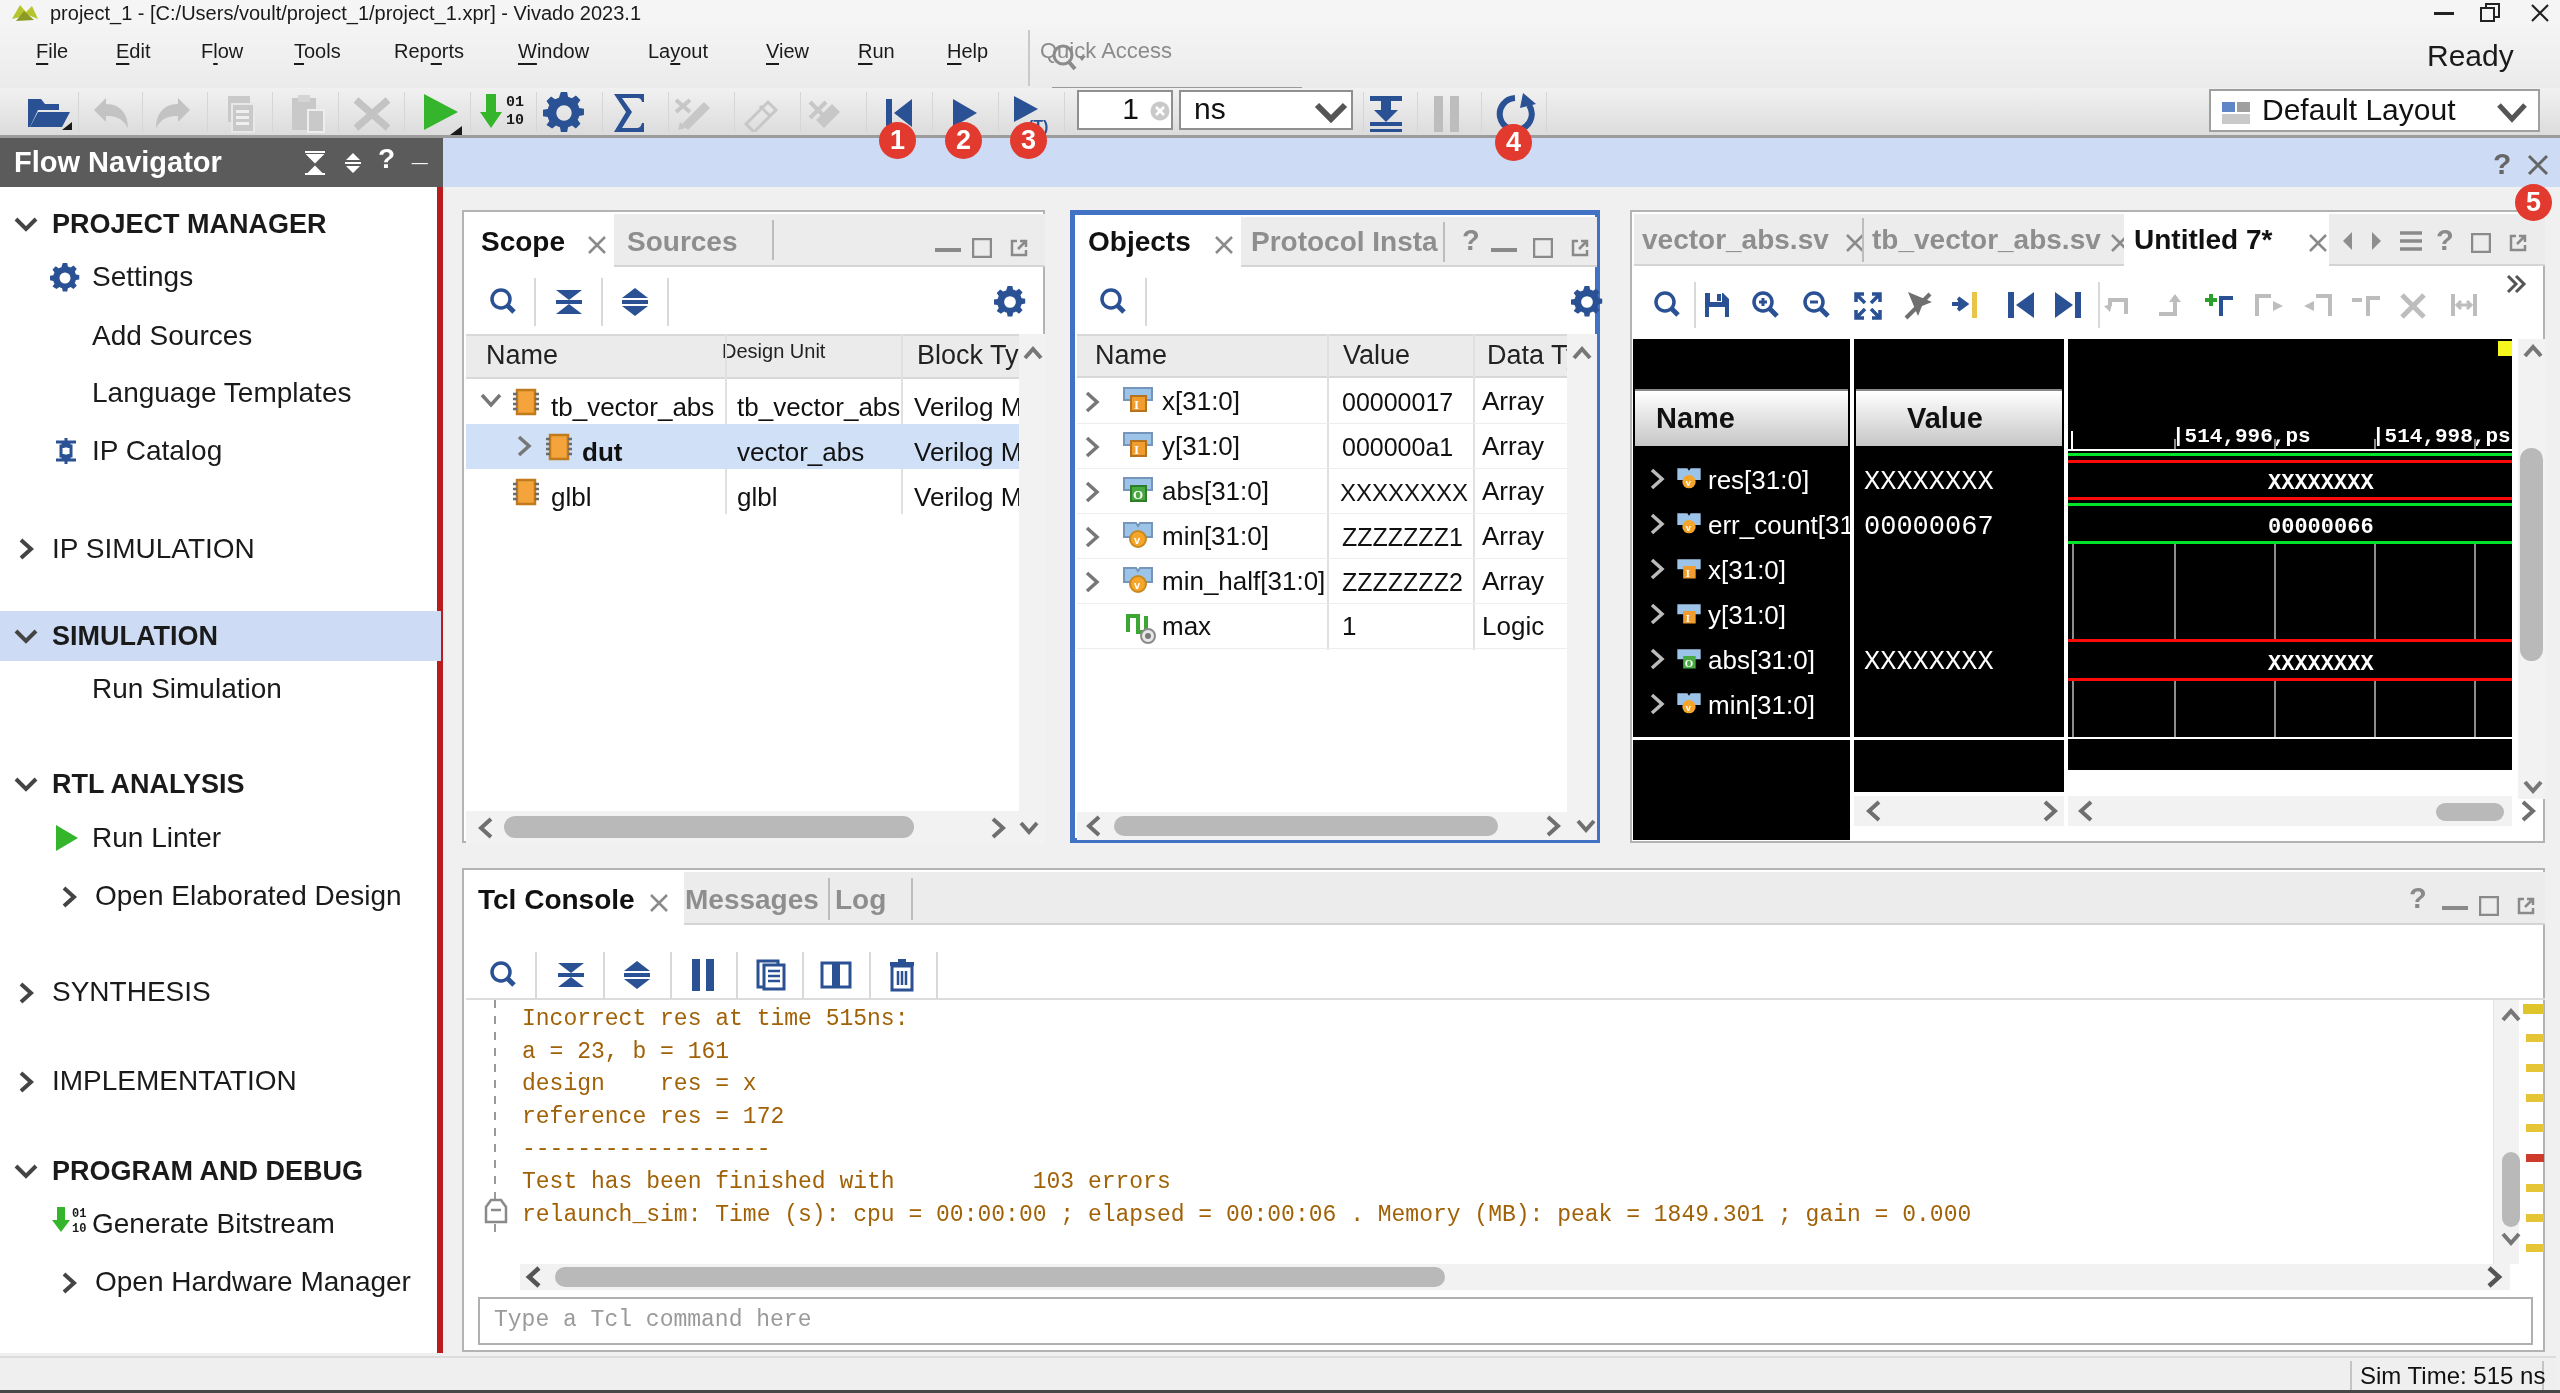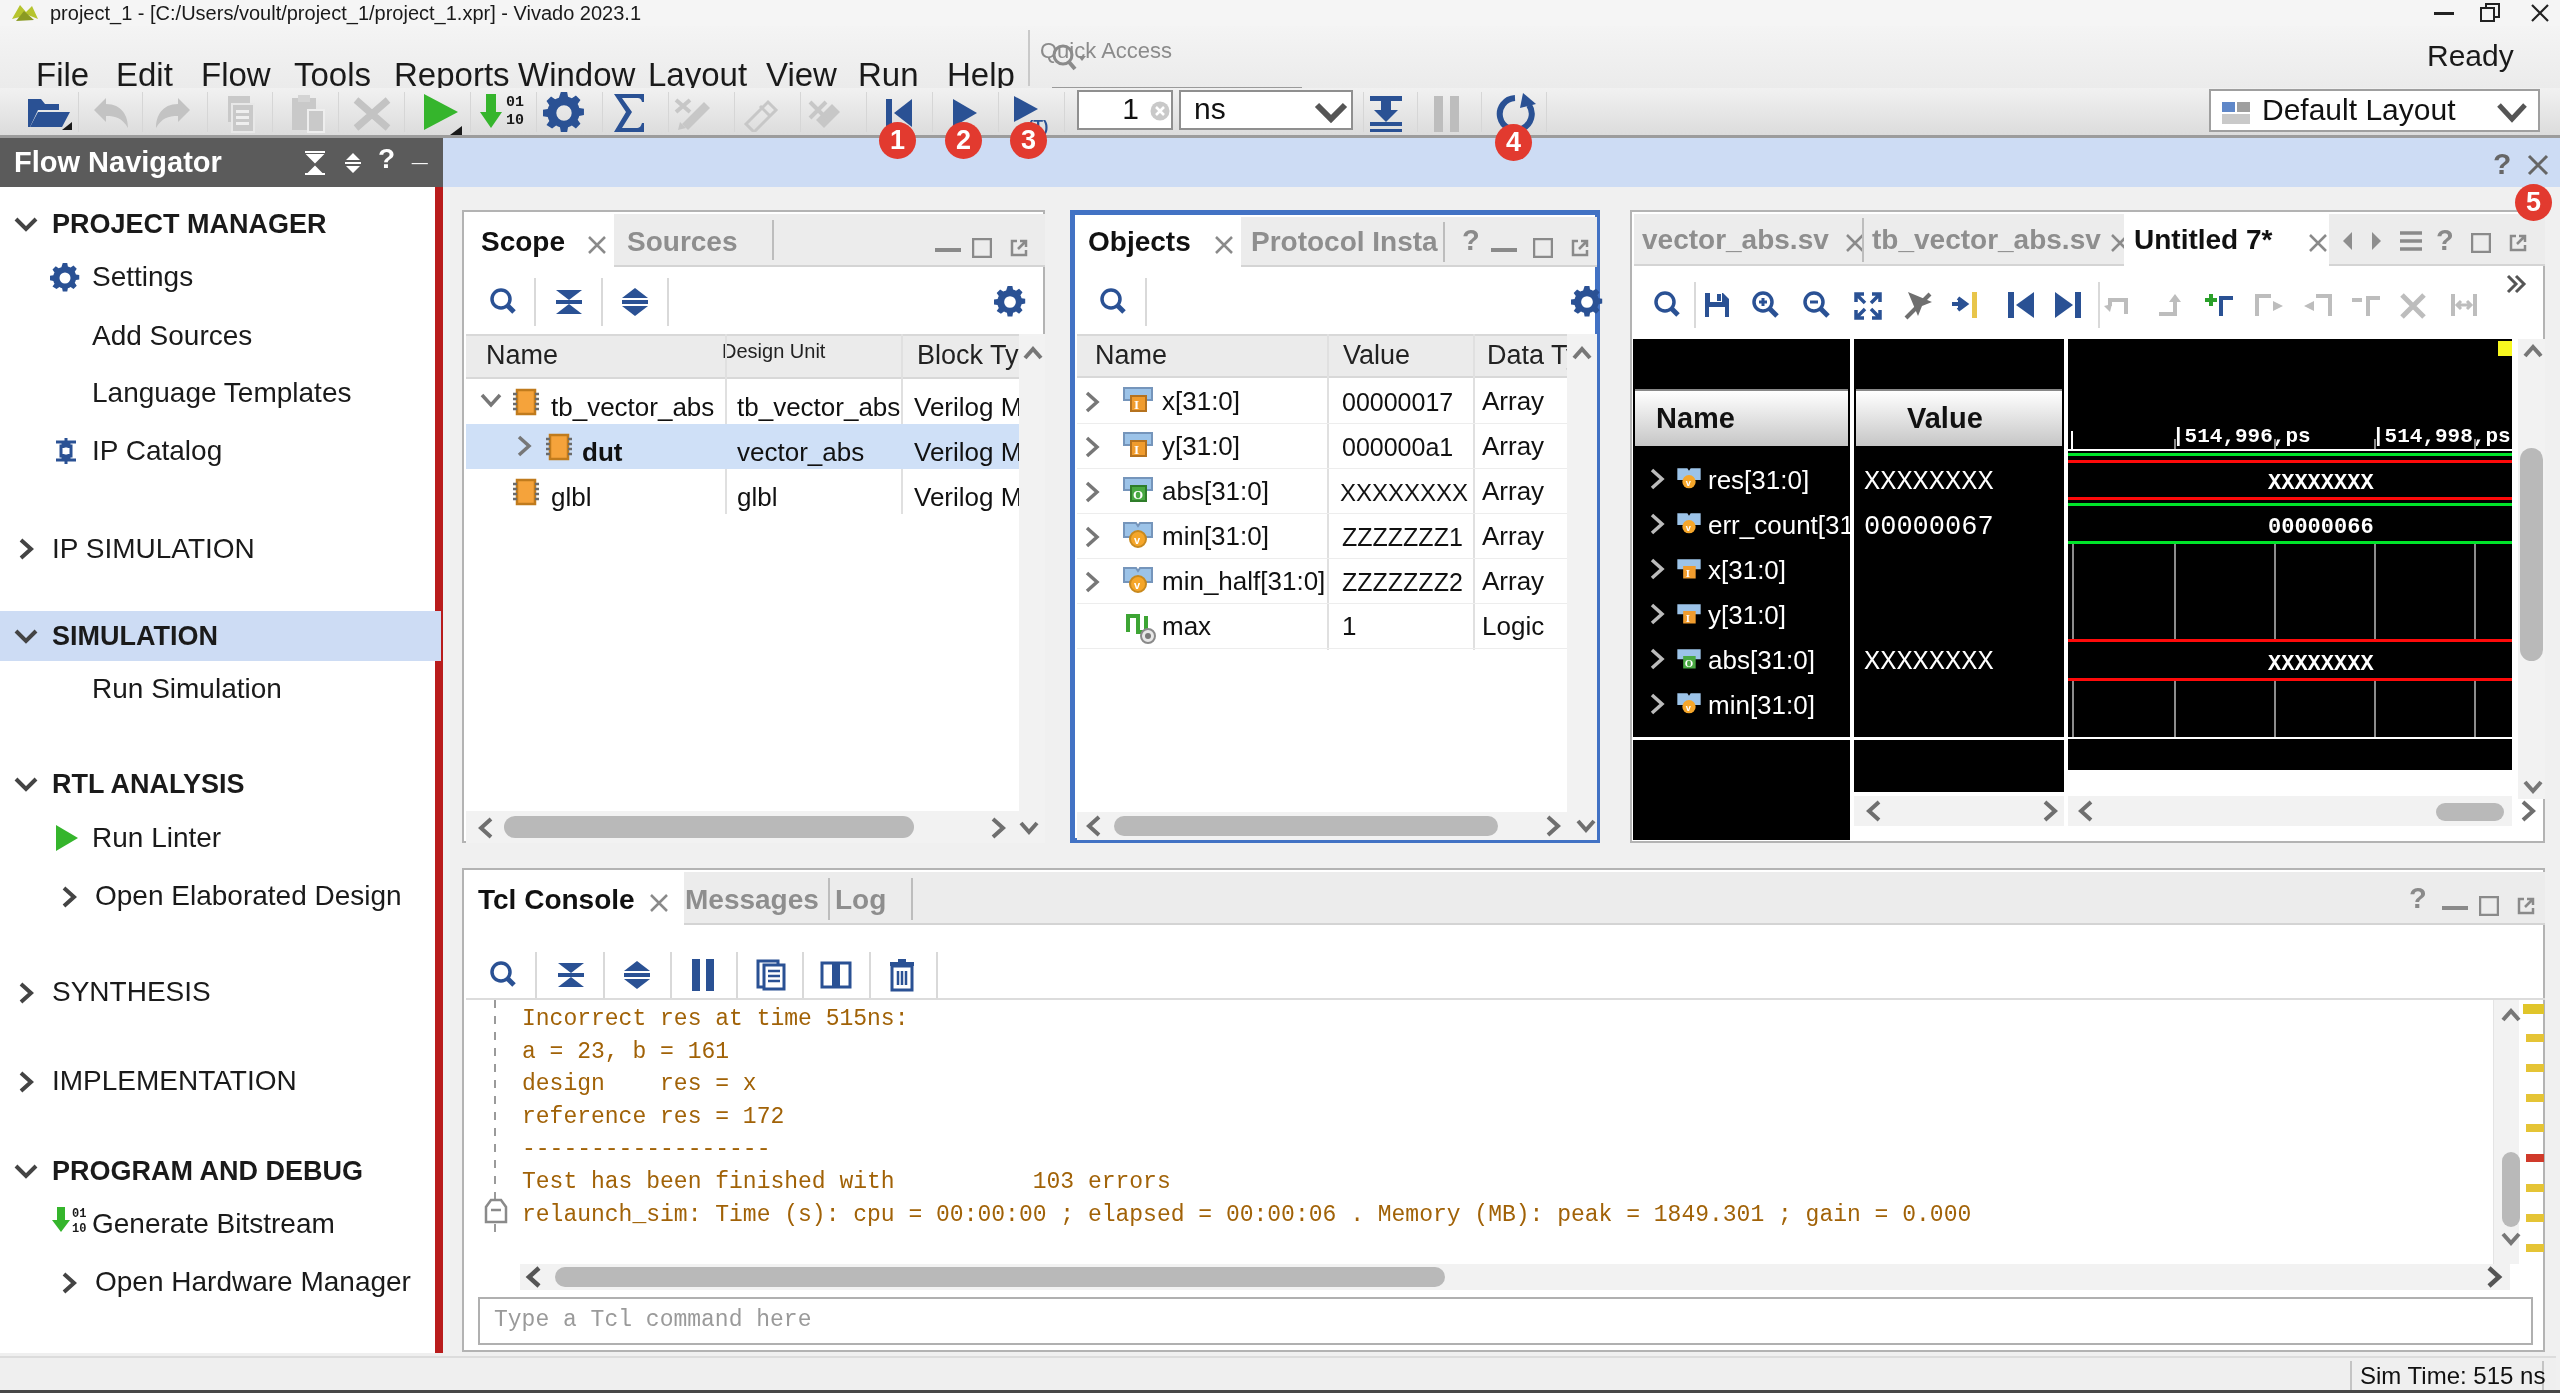--- a/index.html
+++ b/index.html
@@ -6,35 +6,35 @@
 html,body { width:2560px; height:1393px; overflow:hidden; }
 body { font-family:"Liberation Sans", sans-serif; background:#f0f0f0; position:relative; }
 .abs { position:absolute; }
 .mono { font-family:"Liberation Mono", monospace; }
 svg { display:block; }
 
 #titlebar { position:absolute; left:0; top:0; width:2560px; height:26px; background:#f5f5f5; }
 #titletext { position:absolute; left:50px; top:2px; font-size:20px; color:#1a1a1a; }
 
 #menubar { position:absolute; left:0; top:26px; width:2560px; height:62px; background:linear-gradient(#f4f4f4,#ebebeb); }
-.menuitem { position:absolute; top:30px; font-size:33px; color:#1a1a1a; }
+.menuitem { position:absolute; top:14px; font-size:20px; color:#1a1a1a; }
 .menuitem u { text-decoration-thickness:2px; text-underline-offset:5px; }
 #qsep { position:absolute; left:1028px; top:4px; width:2px; height:56px; background:#c9c9c9; }
 #quick { position:absolute; left:1040px; top:12px; color:#8b8b8b; font-size:22px; }
 #quickline { position:absolute; left:1052px; top:61px; width:250px; height:3px; background:#9a9a9a; }
 #ready { position:absolute; left:2427px; top:13px; font-size:30px; color:#1a1a1a; }
 
 #toolbar { position:absolute; left:0; top:88px; width:2560px; height:47px; background:linear-gradient(#f1f1f1,#dcdcdc); }
 #toolborder { position:absolute; left:0; top:135px; width:2560px; height:3px; background:#9c9c9c; }
 
 #flowhead { position:absolute; left:0; top:138px; width:443px; height:49px; background:#5b5b5b; color:#fff; }
 #flowhead .t { position:absolute; left:14px; top:8px; font-size:29px; font-weight:bold; }
 #simhead { position:absolute; left:443px; top:138px; width:2117px; height:49px; background:#cddcf4; font-size:27px; color:#111; }
 
-#flownav { position:absolute; left:0; top:187px; width:443px; height:1166px; background:#fff; border-right:8px solid #b91c1c; }
+#flownav { position:absolute; left:0; top:187px; width:443px; height:1166px; background:#fff; border-right:6px solid #b91c1c; }
 #flownav .sect { position:absolute; left:52px; font-size:27px; font-weight:bold; color:#1a1a1a; }
 #flownav .item { position:absolute; font-size:28px; color:#1a1a1a; }
 #simsel { position:absolute; left:0; top:424px; width:441px; height:50px; background:#cddcf4; }
 #fnbottom { position:absolute; left:0; top:1353px; width:443px; height:40px; background:#efefef; }
 
 .panel { position:absolute; background:#fff; border:2px solid #b3b3b3; }
 .pt { position:absolute; font-size:28px; font-weight:bold; white-space:nowrap; }
 
 #statusbar { position:absolute; left:0; top:1356px; width:2556px; height:34px; background:#efefef; border-top:2px solid #dcdcdc; }
 #statusbar .sep { position:absolute; top:3px; width:2px; height:29px; background:#c4c4c4; }

